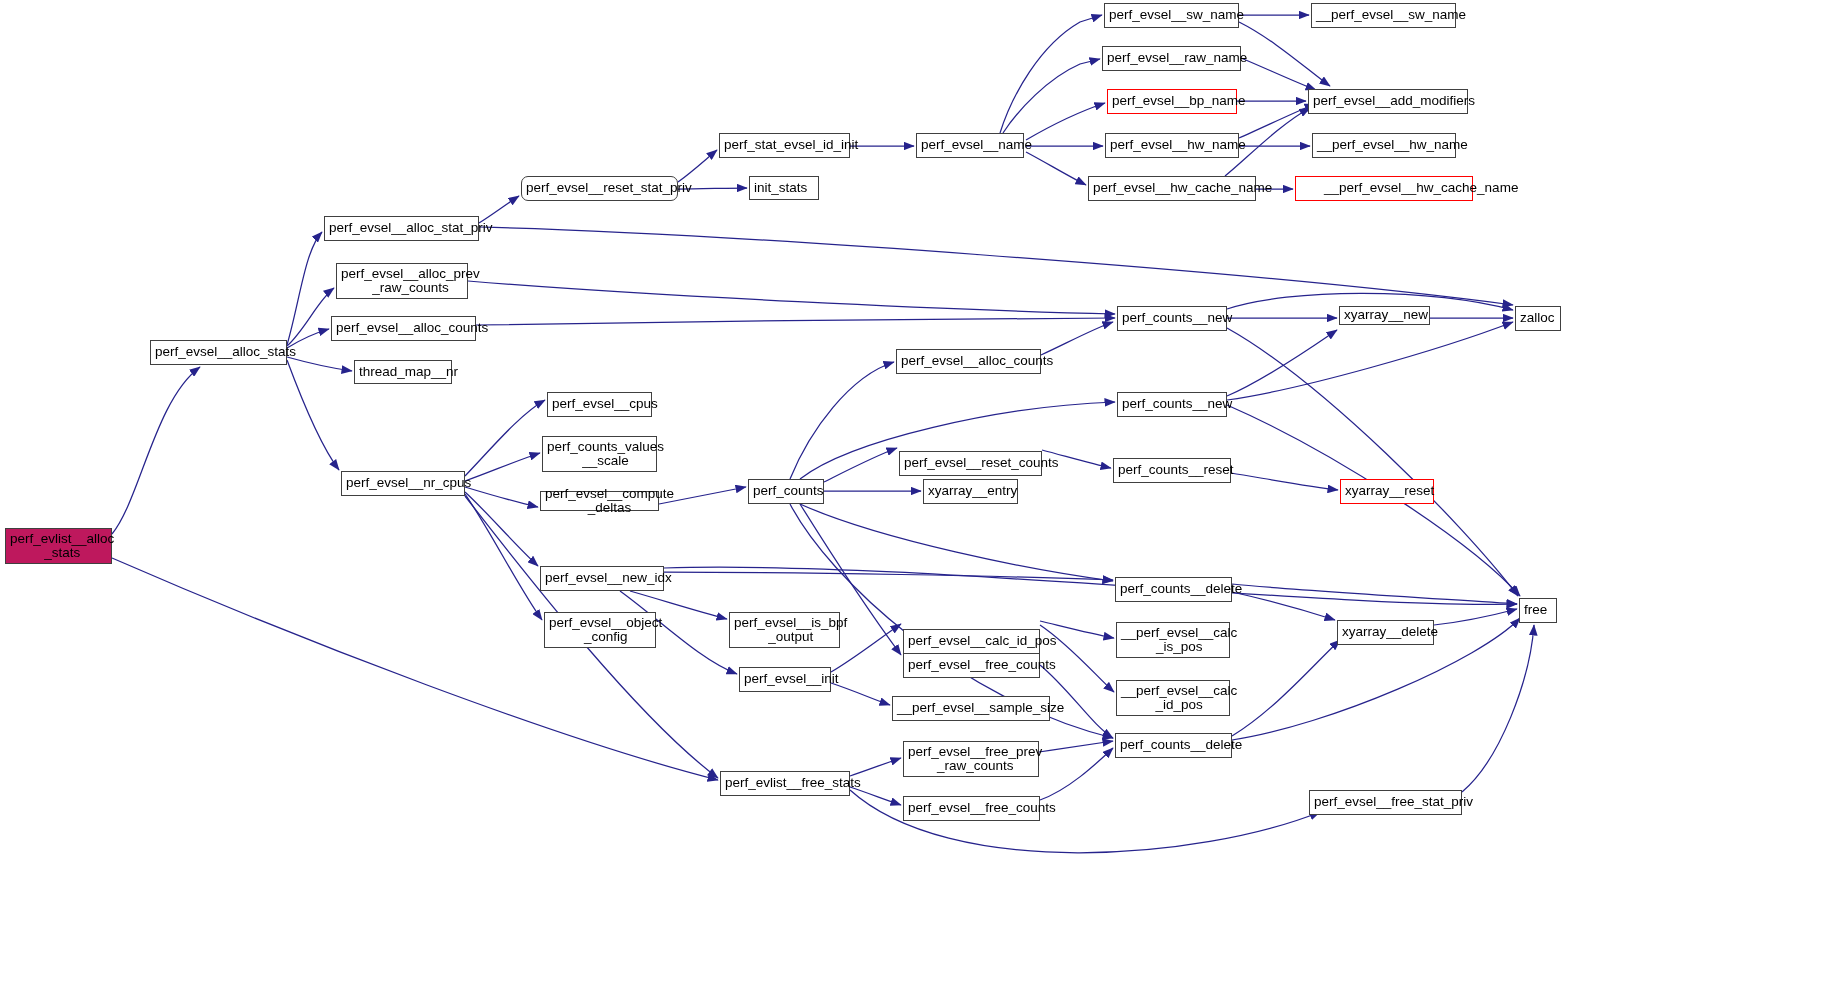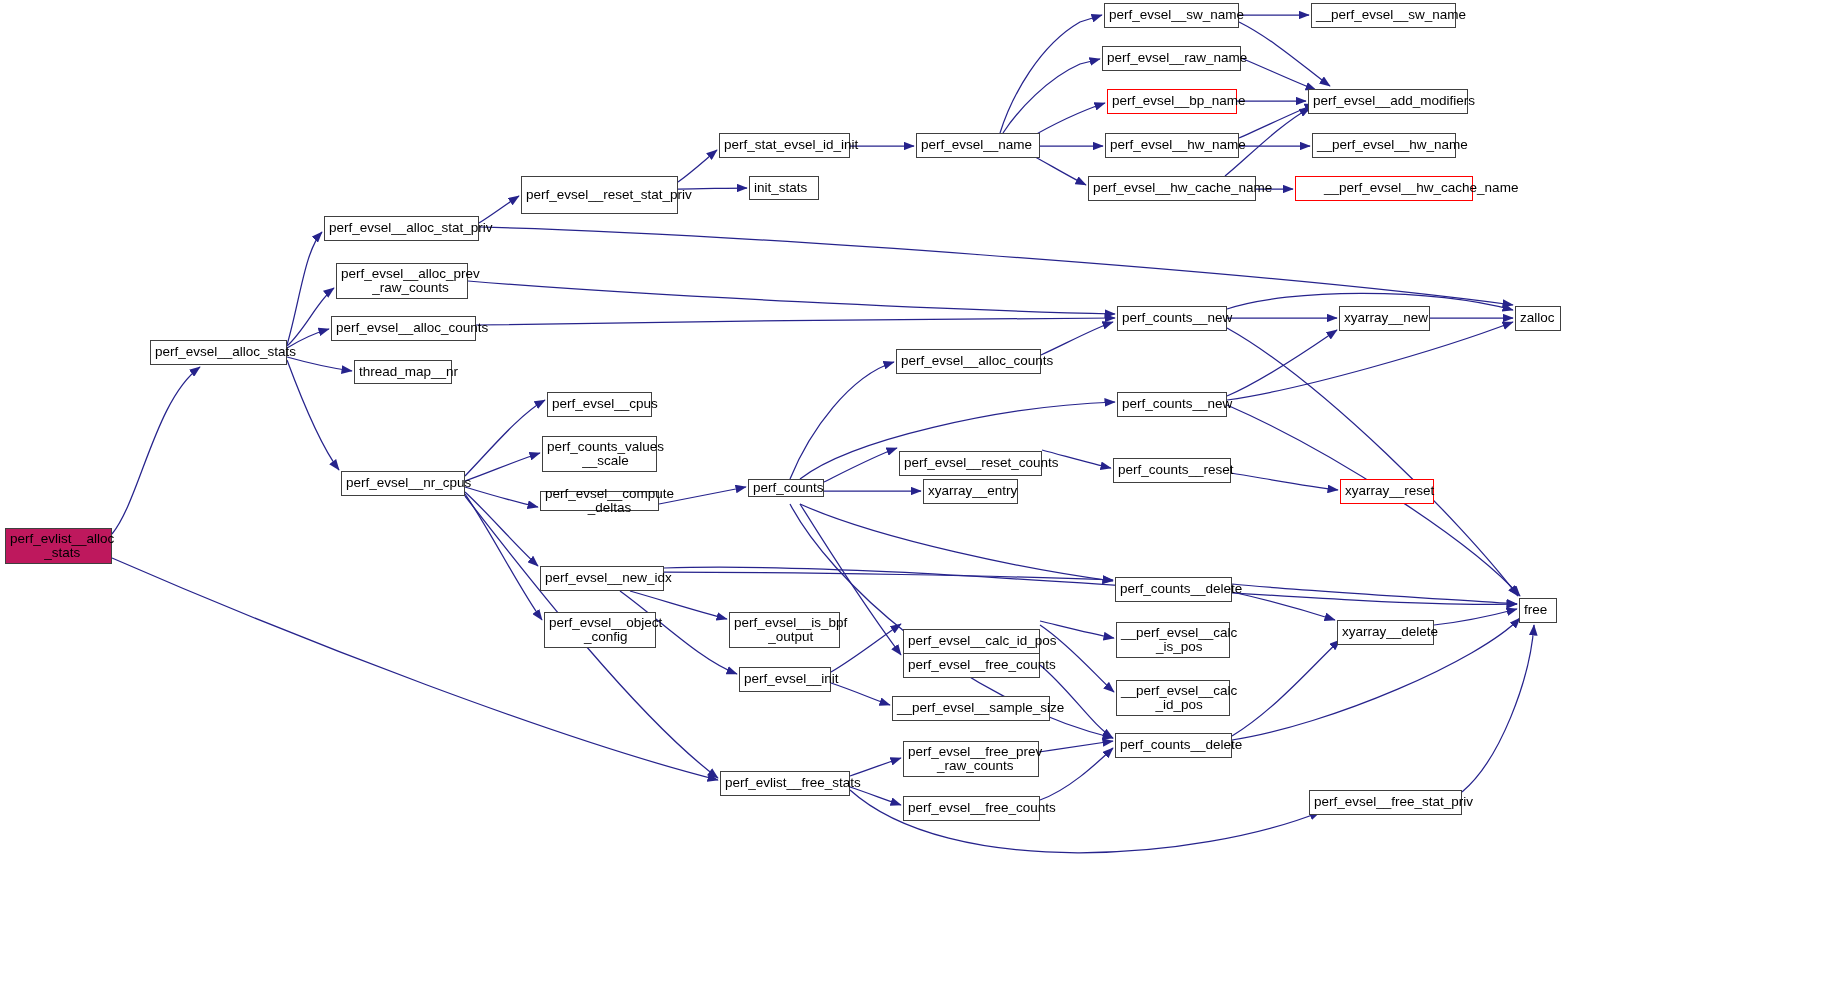--- a/index.html
+++ b/index.html
@@ -100,45 +100,45 @@
   </svg>
   <div id="node-layer">
       <div class="node root" style="left: 5px; top: 528px; width: 107px; height: 36px;"><span>perf_evlist__alloc
 _stats</span></div>
       <div class="node" style="left: 150px; top: 340px; width: 137px; height: 25px;"><span>perf_evsel__alloc_stats</span></div>
       <div class="node" style="left: 324px; top: 216px; width: 155px; height: 25px;"><span>perf_evsel__alloc_stat_priv</span></div>
       <div class="node" style="left: 336px; top: 263px; width: 132px; height: 36px;"><span>perf_evsel__alloc_prev
 _raw_counts</span></div>
       <div class="node" style="left: 331px; top: 316px; width: 145px; height: 25px;"><span>perf_evsel__alloc_counts</span></div>
       <div class="node" style="left: 354px; top: 360px; width: 98px; height: 24px;"><span>thread_map__nr</span></div>
-      <div class="node" style="left: 521px; top: 176px; width: 157px; height: 38px;"><span>perf_evsel__reset_stat_priv</span></div>
+      <div class="node" style="left: 521px; top: 176px; width: 157px; height: 25px; border-radius: 7px;"><span>perf_evsel__reset_stat_priv</span></div>
       <div class="node" style="left: 719px; top: 133px; width: 131px; height: 25px;"><span>perf_stat_evsel_id_init</span></div>
       <div class="node" style="left: 749px; top: 176px; width: 70px; height: 24px;"><span>init_stats</span></div>
-      <div class="node" style="left: 916px; top: 133px; width: 124px; height: 25px;"><span>perf_evsel__name</span></div>
+      <div class="node" style="left: 916px; top: 133px; width: 108px; height: 25px;"><span>perf_evsel__name</span></div>
       <div class="node" style="left: 1104px; top: 3px; width: 135px; height: 25px;"><span>perf_evsel__sw_name</span></div>
       <div class="node" style="left: 1102px; top: 46px; width: 139px; height: 25px;"><span>perf_evsel__raw_name</span></div>
       <div class="node red" style="left: 1107px; top: 89px; width: 130px; height: 25px;"><span>perf_evsel__bp_name</span></div>
       <div class="node" style="left: 1105px; top: 133px; width: 134px; height: 25px;"><span>perf_evsel__hw_name</span></div>
       <div class="node" style="left: 1088px; top: 176px; width: 168px; height: 25px;"><span>perf_evsel__hw_cache_name</span></div>
       <div class="node" style="left: 1311px; top: 3px; width: 145px; height: 25px;"><span>__perf_evsel__sw_name</span></div>
       <div class="node" style="left: 1308px; top: 89px; width: 160px; height: 25px;"><span>perf_evsel__add_modifiers</span></div>
       <div class="node" style="left: 1312px; top: 133px; width: 144px; height: 25px;"><span>__perf_evsel__hw_name</span></div>
       <div class="node red" style="left: 1295px; top: 176px; width: 178px; height: 25px; padding-left: 28px;"><span>__perf_evsel__hw_cache_name</span></div>
       <div class="node" style="left: 1117px; top: 306px; width: 110px; height: 25px;"><span>perf_counts__new</span></div>
-      <div class="node" style="left: 1339px; top: 306px; width: 91px; height: 25px;"><span>xyarray__new</span></div>
+      <div class="node" style="left: 1339px; top: 306px; width: 91px; height: 19px;"><span>xyarray__new</span></div>
       <div class="node" style="left: 1515px; top: 306px; width: 46px; height: 25px;"><span>zalloc</span></div>
       <div class="node" style="left: 896px; top: 349px; width: 145px; height: 25px;"><span>perf_evsel__alloc_counts</span></div>
       <div class="node" style="left: 1117px; top: 392px; width: 110px; height: 25px;"><span>perf_counts__new</span></div>
       <div class="node" style="left: 547px; top: 392px; width: 105px; height: 25px;"><span>perf_evsel__cpus</span></div>
       <div class="node" style="left: 542px; top: 436px; width: 115px; height: 36px;"><span>perf_counts_values
 __scale</span></div>
       <div class="node" style="left: 540px; top: 491px; width: 119px; height: 20px;"><span>perf_evsel__compute
 _deltas</span></div>
       <div class="node" style="left: 341px; top: 471px; width: 124px; height: 25px;"><span>perf_evsel__nr_cpus</span></div>
-      <div class="node" style="left: 748px; top: 479px; width: 76px; height: 18px;"><span>perf_counts</span></div>
+      <div class="node" style="left: 748px; top: 479px; width: 76px; height: 25px;"><span>perf_counts</span></div>
       <div class="node" style="left: 899px; top: 451px; width: 143px; height: 25px;"><span>perf_evsel__reset_counts</span></div>
       <div class="node" style="left: 923px; top: 479px; width: 95px; height: 25px;"><span>xyarray__entry</span></div>
       <div class="node" style="left: 1113px; top: 458px; width: 118px; height: 25px;"><span>perf_counts__reset</span></div>
       <div class="node red" style="left: 1340px; top: 479px; width: 94px; height: 25px;"><span>xyarray__reset</span></div>
       <div class="node" style="left: 540px; top: 566px; width: 124px; height: 25px;"><span>perf_evsel__new_idx</span></div>
       <div class="node" style="left: 544px; top: 612px; width: 112px; height: 36px;"><span>perf_evsel__object
 _config</span></div>
       <div class="node" style="left: 729px; top: 612px; width: 111px; height: 36px;"><span>perf_evsel__is_bpf
 _output</span></div>
       <div class="node" style="left: 739px; top: 667px; width: 92px; height: 25px;"><span>perf_evsel__init</span></div>

